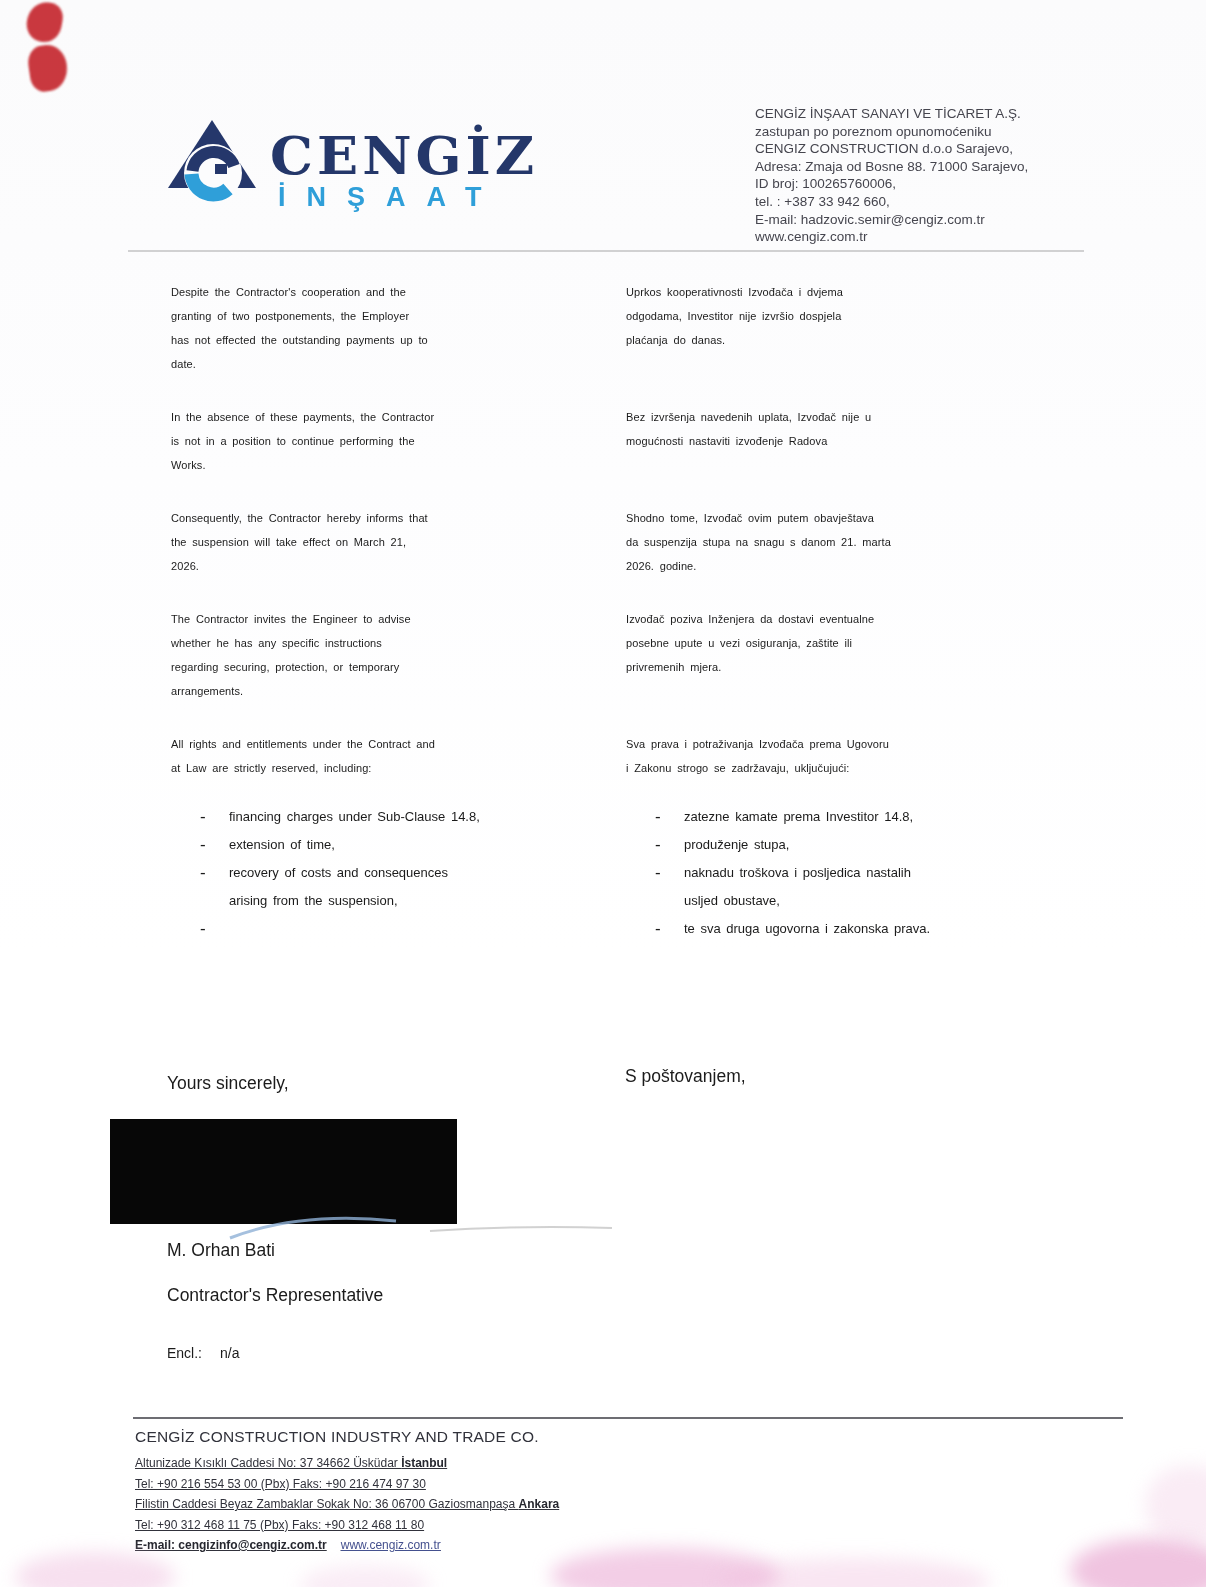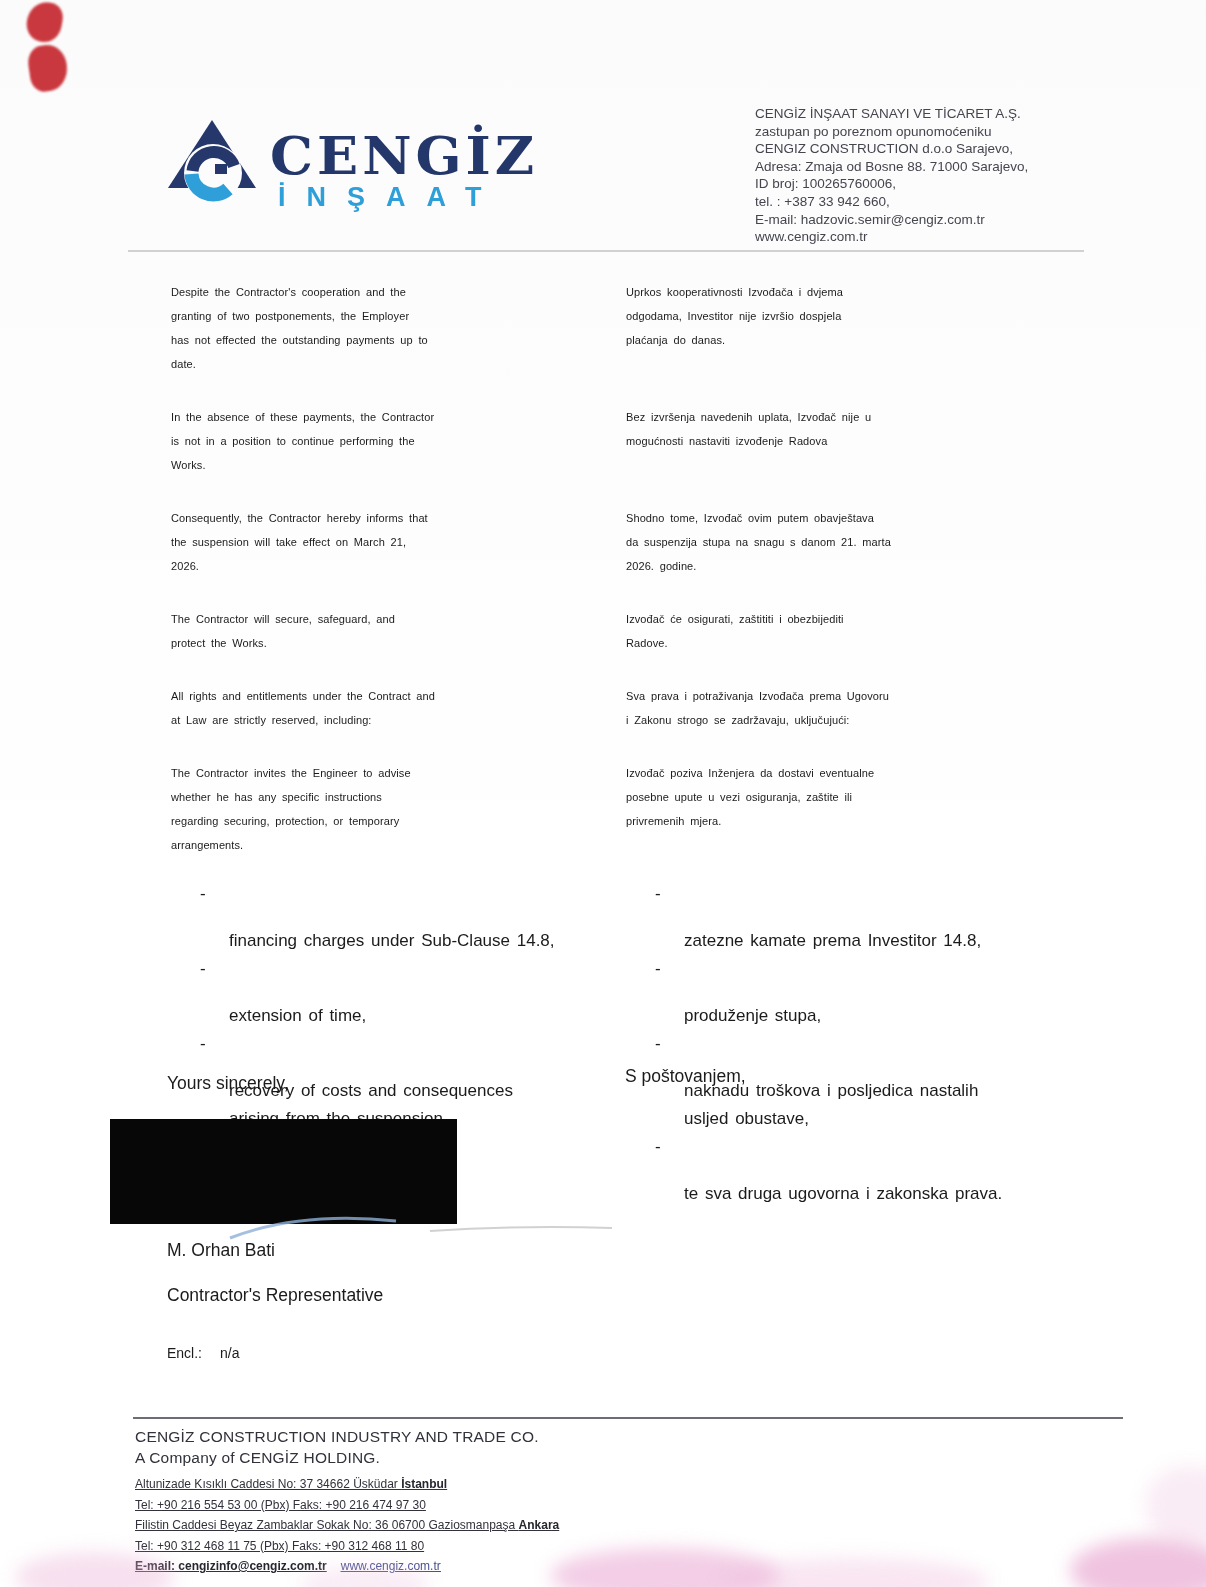--- a/index.html
+++ b/index.html
@@ -26,22 +26,22 @@
   .hdr-rule{position:absolute;left:128px;top:250px;width:956px;height:2px;
             background:#c3c3c3;opacity:.75;}
   
   .letter-body{position:absolute;left:163px;top:272px;width:897px;}
   .row{display:grid;grid-template-columns:442px 442px;column-gap:13px;margin-bottom:13px;}
   .para{margin:8px;font-size:11px;line-height:24px;color:#1b1b1b;
         white-space:pre-line;word-spacing:2.5px;letter-spacing:.1px;}
   ul.blist{list-style:none;margin:2px 0 0 0;padding:0;}
   ul.blist li{display:flex;align-items:flex-start;padding-left:37px;}
   ul.blist .dash{flex:none;width:29px;font-size:17px;line-height:28px;color:#1b1b1b;}
-  ul.blist .btext{flex:1;font-size:17px;line-height:28px;color:#1b1b1b;
-                  white-space:pre-line;word-spacing:2px;margin-top:47px;}
+  ul.blist .btext{flex:1;font-size:13px;line-height:28px;color:#1b1b1b;
+                  white-space:pre-line;word-spacing:2px;}
   
   .closing-en{position:absolute;left:167px;top:1073px;font-size:17.5px;color:#1b1b1b;}
   .closing-bs{position:absolute;left:625px;top:1066px;font-size:17.5px;color:#1b1b1b;}
   .redaction{position:absolute;left:110px;top:1119px;width:347px;height:105px;background:#070707;}
   .sig-svg{position:absolute;left:200px;top:1205px;}
   .sig-name{position:absolute;left:167px;top:1240px;font-size:17.5px;color:#1b1b1b;}
   .sig-title{position:absolute;left:167px;top:1285px;font-size:17.5px;color:#1b1b1b;}
   .encl{position:absolute;left:167px;top:1345px;font-size:14px;color:#1b1b1b;}
   .encl .val{margin-left:18px;}
   
@@ -106,40 +106,34 @@
     </div>
     <div class="row">
       <p class="para">Consequently, the Contractor hereby informs that
 the suspension will take effect on March 21,
 2026.</p>
       <p class="para">Shodno tome, Izvođač ovim putem obavještava
 da suspenzija stupa na snagu s danom 21. marta
 2026. godine.</p>
     </div>
     <div class="row">
-      <p class="para">The Contractor will secure, safeguard, and
-protect the Works.</p>
-      <p class="para">Izvođač će osigurati, zaštititi i obezbijediti
-Radove.</p>
-    </div>
-    <div class="row">
-      <p class="para">All rights and entitlements under the Contract and
-at Law are strictly reserved, including:</p>
-      <p class="para">Sva prava i potraživanja Izvođača prema Ugovoru
-i Zakonu strogo se zadržavaju, uključujući:</p>
-    </div>
-    <div class="row">
       <p class="para">The Contractor invites the Engineer to advise
 whether he has any specific instructions
 regarding securing, protection, or temporary
 arrangements.</p>
       <p class="para">Izvođač poziva Inženjera da dostavi eventualne
 posebne upute u vezi osiguranja, zaštite ili
 privremenih mjera.</p>
     </div>
+    <div class="row">
+      <p class="para">All rights and entitlements under the Contract and
+at Law are strictly reserved, including:</p>
+      <p class="para">Sva prava i potraživanja Izvođača prema Ugovoru
+i Zakonu strogo se zadržavaju, uključujući:</p>
+    </div>
 
     <div class="row">
       <ul class="blist">
         <li>
             <span class="dash">-</span>
             <span class="btext">financing charges under Sub-Clause 14.8,</span>
           </li>
         <li>
             <span class="dash">-</span>
             <span class="btext">extension of time,</span>
@@ -187,21 +181,20 @@
 
   <div class="sig-name">M. Orhan Bati</div>
   <div class="sig-title">Contractor's Representative</div>
   <div class="encl">
     <span>Encl.:</span><span class="val">n/a</span>
   </div>
 
   <div class="ftr-rule"></div>
   <div class="footer">
     <div class="co">CENGİZ CONSTRUCTION INDUSTRY AND TRADE CO.</div>
-    <div class="co">A Company of CENGİZ HOLDING.</div>
     <div class="gap"></div>
     <div class="addr"><span>Altunizade Kısıklı Caddesi No: 37  34662 Üsküdar </span><b>İstanbul</b></div>
     <div class="addr">Tel: +90 216 554 53 00 (Pbx)  Faks: +90 216 474 97 30</div>
     <div class="addr"><span>Filistin Caddesi Beyaz Zambaklar Sokak No: 36  06700 Gaziosmanpaşa </span><b>Ankara</b></div>
     <div class="addr">Tel: +90 312 468 11 75 (Pbx)  Faks: +90 312 468 11 80</div>
     <div class="addr"><b>E-mail: cengizinfo@cengiz.com.tr</b><span class="weblink">www.cengiz.com.tr</span></div>
   </div>
 
   <div class="pink" style="left:15px;top:1552px;width:160px;height:50px;background:rgba(235,178,214,.40);"></div>
   <div class="pink" style="left:300px;top:1565px;width:130px;height:40px;background:rgba(240,195,224,.30);"></div>

